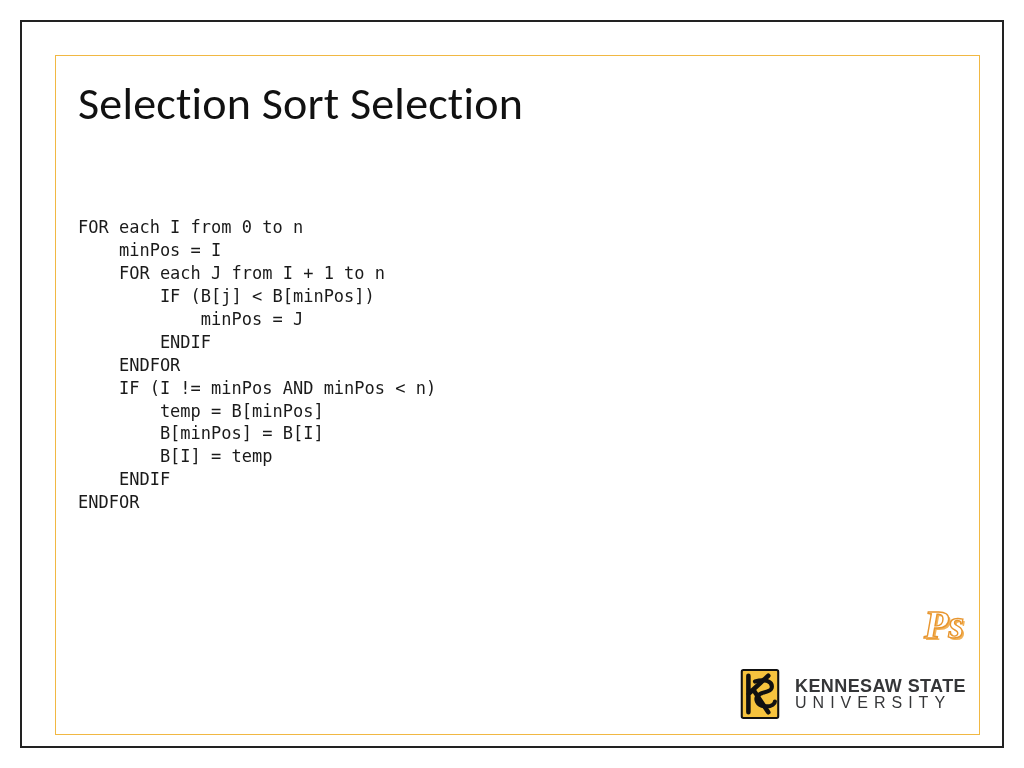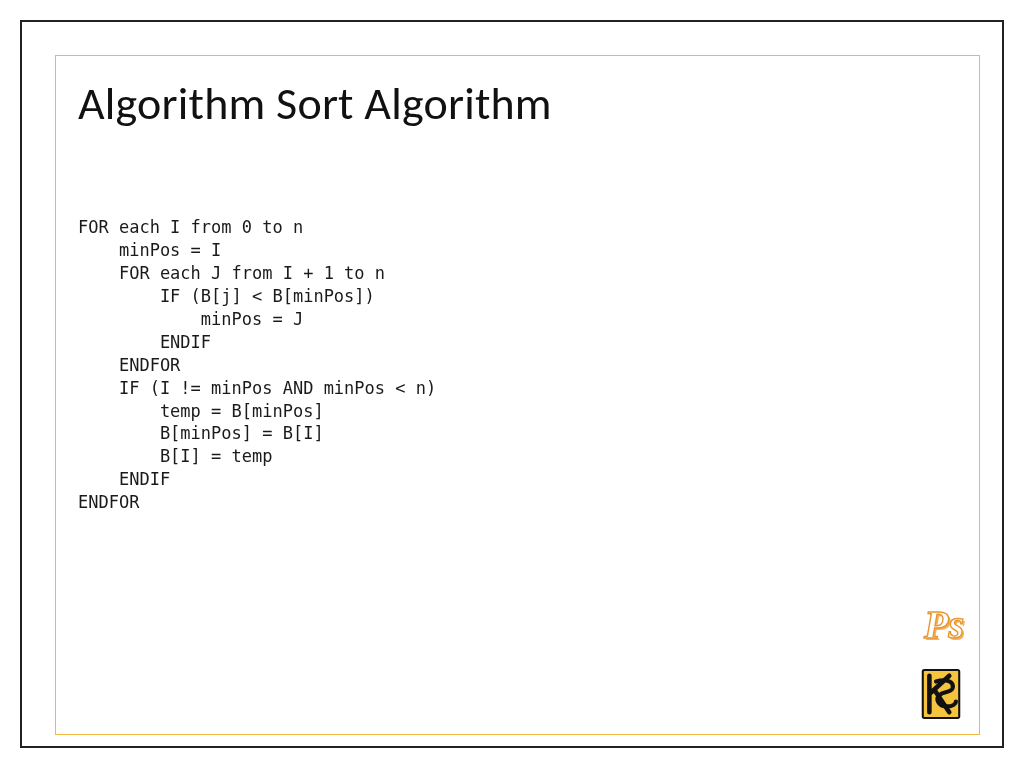--- a/index.html
+++ b/index.html
@@ -98,21 +98,21 @@
       font-size: 16px;
       letter-spacing: 6px;
     }
   </style>
 </head>
 <body>
 
 <div class="outer-frame"></div>
 <div class="inner-frame"></div>
 
-<h1 class="title">Algorithm Sort Algorithm</h1>
+<h1 class="title">Selection Sort Selection</h1>
 
 <pre class="codeblock">FOR each I from 0 to n
     minPos = I
     FOR each J from I + 1 to n
         IF (B[j] &lt; B[minPos])
             minPos = J
         ENDIF
     ENDFOR
     IF (I != minPos AND minPos &lt; n)
         temp = B[minPos]
@@ -125,13 +125,17 @@
   <span class="ps-shadow">Ps</span>
   <span class="ps-front">Ps</span>
 </div>
 
 <div class="ks-logo">
   <svg class="ks-mark" viewBox="0 0 60 70">
     <rect x="8" y="6" width="44" height="58" fill="#f6c33e" stroke="#111" stroke-width="2.5" rx="2"></rect>
     <path d="M 16 13 L 16 57 M 16 35 L 40 13 M 22 30 L 40 57" stroke="#111" stroke-width="5.5" fill="none" stroke-linecap="round"></path>
     <path d="M 24 20 C 36 16 46 20 44 28 C 43 33 32 33 30 35 C 22 40 26 50 38 50 C 44 50 48 47 48 44" stroke="#111" stroke-width="5" fill="none" stroke-linecap="round"></path>
   </svg>
+  <div class="ks-text">
+    <span class="ks-top">KENNESAW STATE</span>
+    <span class="ks-bottom">UNIVERSITY</span>
+  </div>
 </div>
 
 </body></html>

